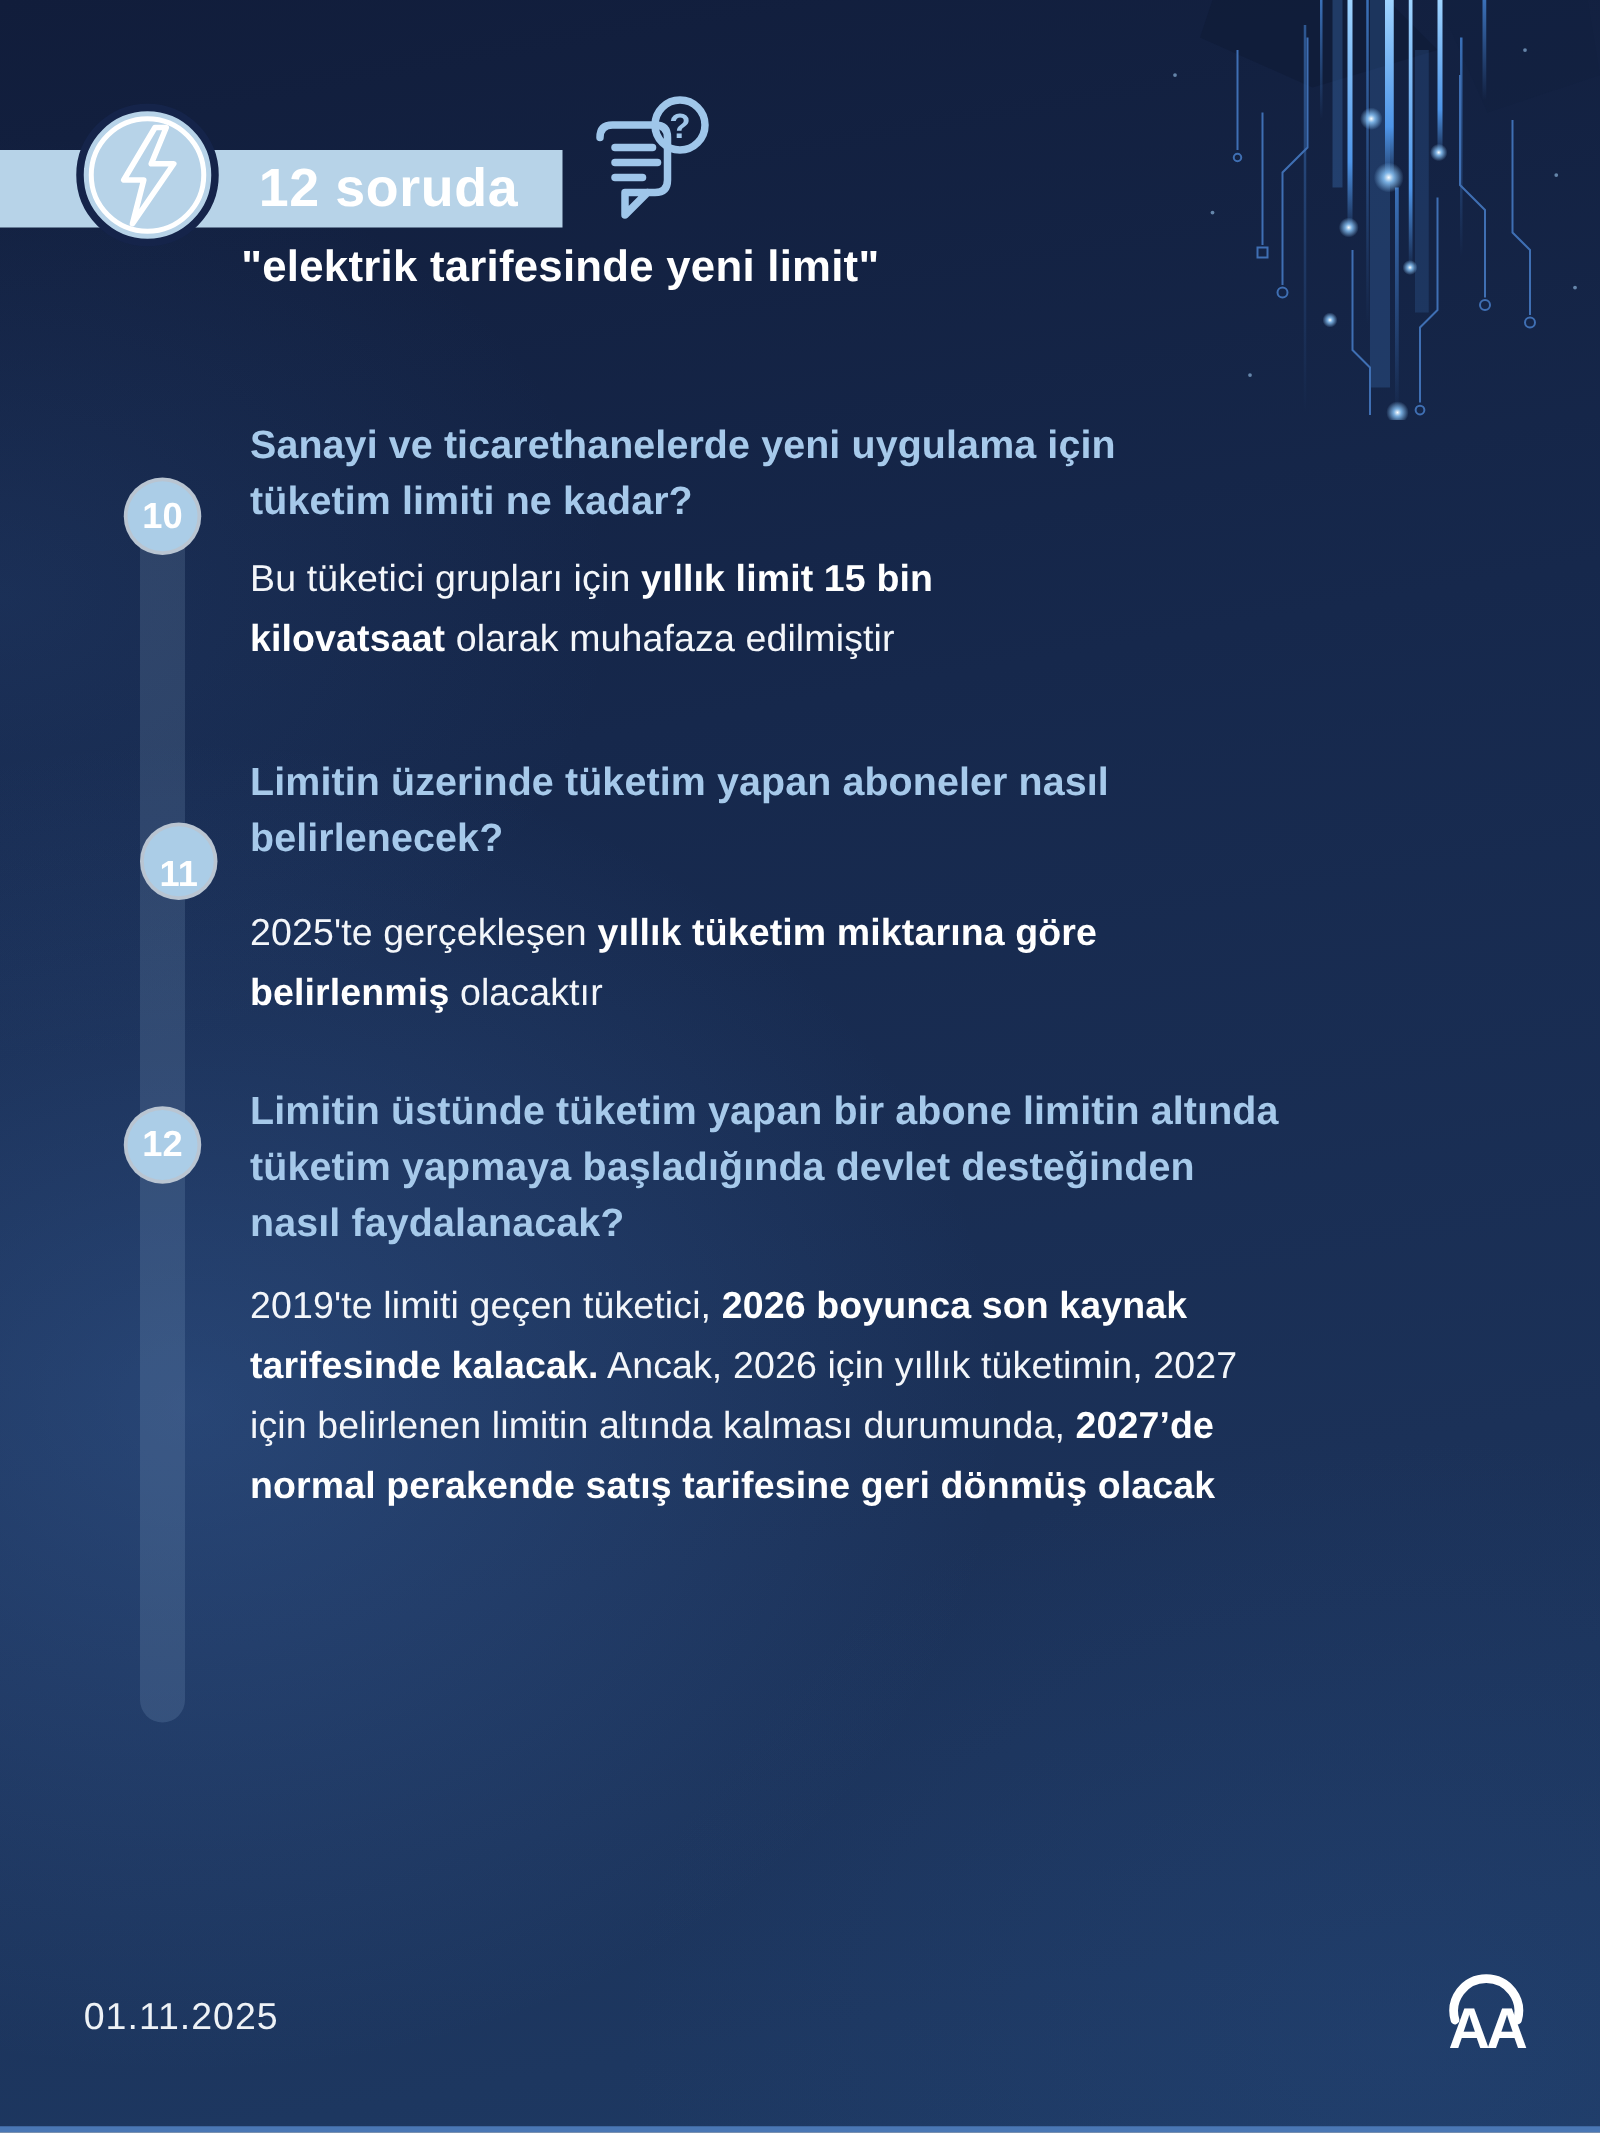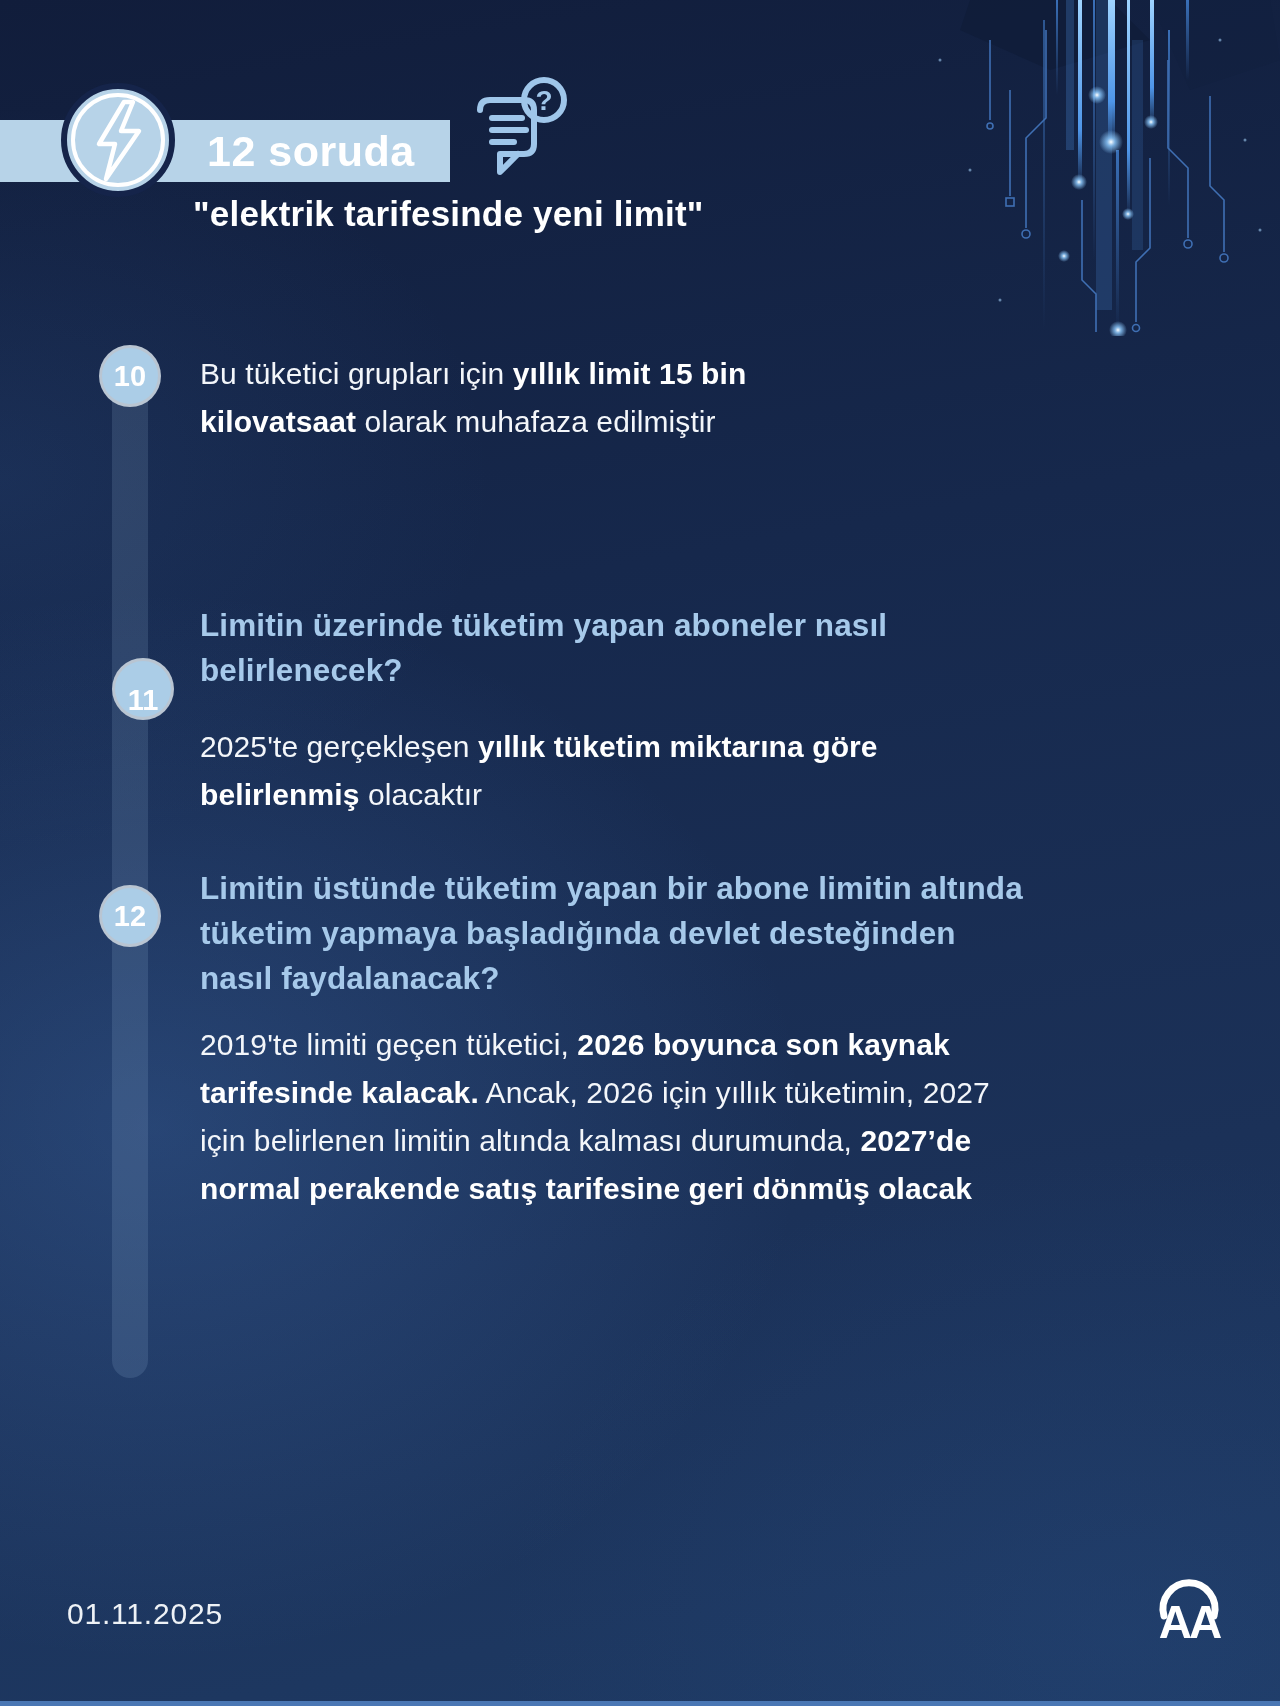--- a/index.html
+++ b/index.html
@@ -25,21 +25,21 @@
   
   .circuits{right:0;top:0;width:430px;height:336px;z-index:1;}
 
   
   .timeline-band{left:112px;top:390px;width:36px;height:988px;
     background:rgba(165,198,232,.15);border-radius:0 0 18px 18px;z-index:1;}
   .num-badge{width:56px;height:56px;border-radius:50%;z-index:3;
     background:#abcde7;border:3px solid rgba(186,196,207,.9);
     display:flex;align-items:center;justify-content:center;
     color:#ffffff;font-size:29px;font-weight:bold;}
-  .badge-10{left:99px;top:345px;}
+  .badge-10{left:99px;top:382px;}
   .badge-11{left:112px;top:658px;align-items:flex-end;}
   .badge-12{left:99px;top:885px;}
 
   
   .qblock{left:200px;z-index:2;}
   .qb-10{top:333px;width:812px;}
   .qb-11{top:603px;width:800px;}
   .qb-12{top:866px;width:832px;}
   .question{color:#a6c9ea;font-size:31.5px;font-weight:bold;line-height:45px;letter-spacing:.1px;}
   .answer{color:#f3f6fa;font-size:30px;line-height:48px;letter-spacing:.1px;}
@@ -148,20 +148,21 @@
     <span>10</span>
   </div>
 <div class="abs num-badge badge-11">
     <span>11</span>
   </div>
 <div class="abs num-badge badge-12">
     <span>12</span>
   </div>
 
 <div class="abs qblock qb-10">
+  <div class="question">Sanayi ve ticarethanelerde yeni uygulama için tüketim limiti ne kadar?</div>
   <div class="answer ans-10"><span>Bu tüketici grupları için </span><strong>yıllık limit 15 bin kilovatsaat</strong><span> olarak muhafaza edilmiştir</span></div>
 </div>
 
 <div class="abs qblock qb-11">
   <div class="question">Limitin üzerinde tüketim yapan aboneler nasıl belirlenecek?</div>
   <div class="answer ans-11"><span>2025'te gerçekleşen </span><strong>yıllık tüketim miktarına göre belirlenmiş</strong><span> olacaktır</span></div>
 </div>
 
 <div class="abs qblock qb-12">
   <div class="question">Limitin üstünde tüketim yapan bir abone limitin altında tüketim yapmaya başladığında devlet desteğinden nasıl faydalanacak?</div>

